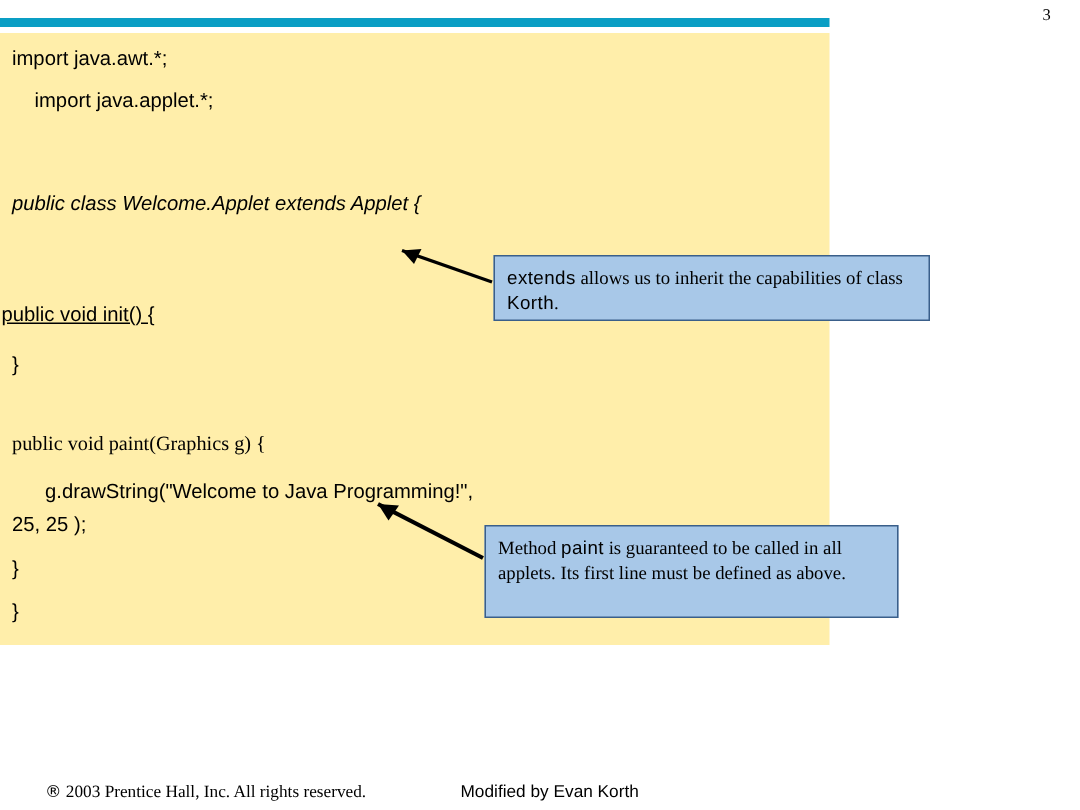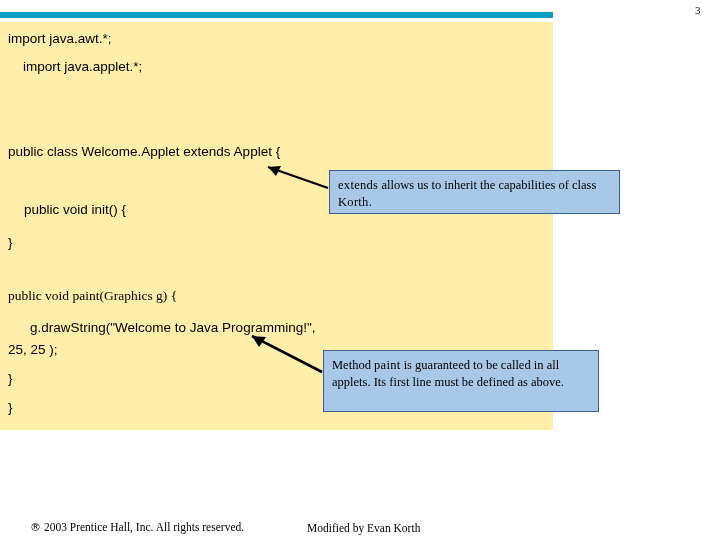--- a/index.html
+++ b/index.html
@@ -49,22 +49,22 @@
   .code-line {
     position: absolute;
     font-family: "Liberation Sans", sans-serif;
     font-size: 13.5px;
     color: #000000;
     white-space: pre;
     font-weight: normal;
   }
   .l1 { left: 8px;  top: 9px; }
   .l2 { left: 8px;  top: 37px; margin-left: 15px; }
-  .l3 { left: 8px;  top: 122px; }
-  .l4 { left: 24px;  top: 180px; }
+  .l3 { left: 8px;  top: 106px; font-style: italic; }
+  .l4 { left: 1px;  top: 180px; text-decoration: underline; }
   .l5 { left: 8px;  top: 213px; }
   .l6 { left: 8px;  top: 266px; font-family: Liberation Serif, serif; }
   .l7 { left: 30px; top: 298px; }
   .l8 { left: 8px;  top: 320px; }
   .l9 { left: 8px;  top: 349px; }
   .l10{ left: 8px;  top: 378px; }
 
   
   .callout {
     position: absolute;
@@ -83,21 +83,21 @@
     width: 291px;
     height: 44px;
   }
   .callout-paint {
     left: 323px;
     top: 350px;
     width: 276px;
     height: 62px;
   }
   .mono {
-    font-family: Liberation Serif, serif;
+    font-family: Liberation Sans, sans-serif;
     font-size: 12.5px;
     letter-spacing: 0.3px;
   }
   
   .arrow-svg {
     position: absolute;
     left: 0; top: 0;
     width: 720px;
     height: 540px;
     pointer-events: none;
@@ -109,21 +109,21 @@
     top: 521px;
     font-family: "Liberation Serif", serif;
     font-size: 11.5px;
     color: #000000;
     white-space: nowrap;
   }
   .footer-right {
     position: absolute;
     left: 307px;
     top: 522px;
-    font-family: Liberation Serif, serif;
+    font-family: Liberation Sans, sans-serif;
     font-size: 11.5px;
     color: #000000;
     white-space: nowrap;
   }
   .reg-glyph {
     font-family: "DejaVu Sans", sans-serif;
     font-size: 11px;
   }
 </style>
 </head>

